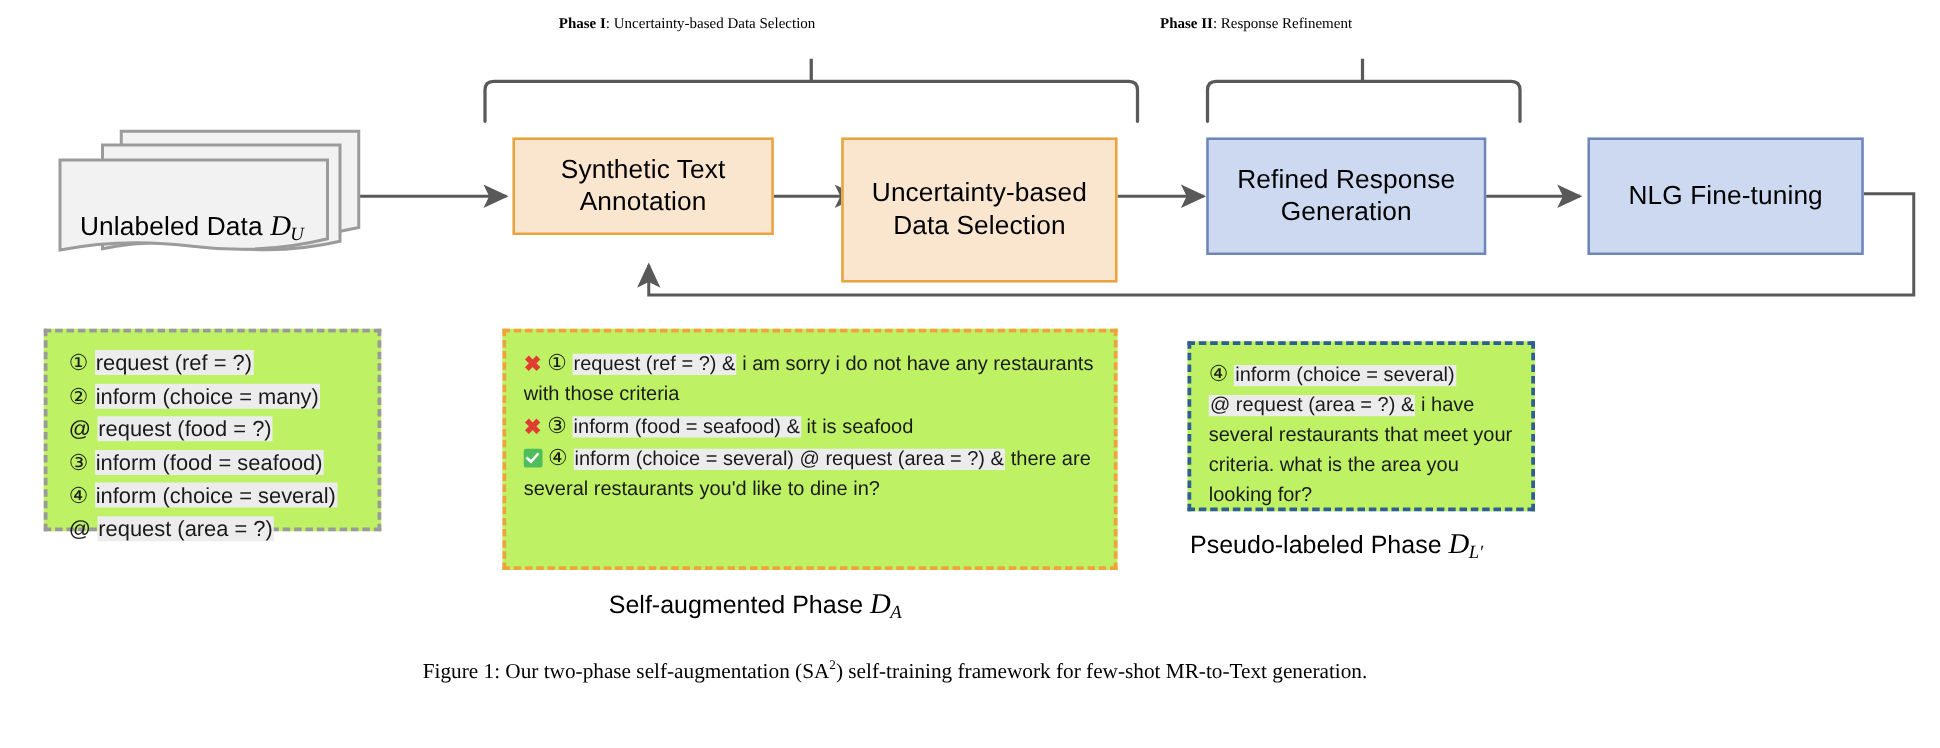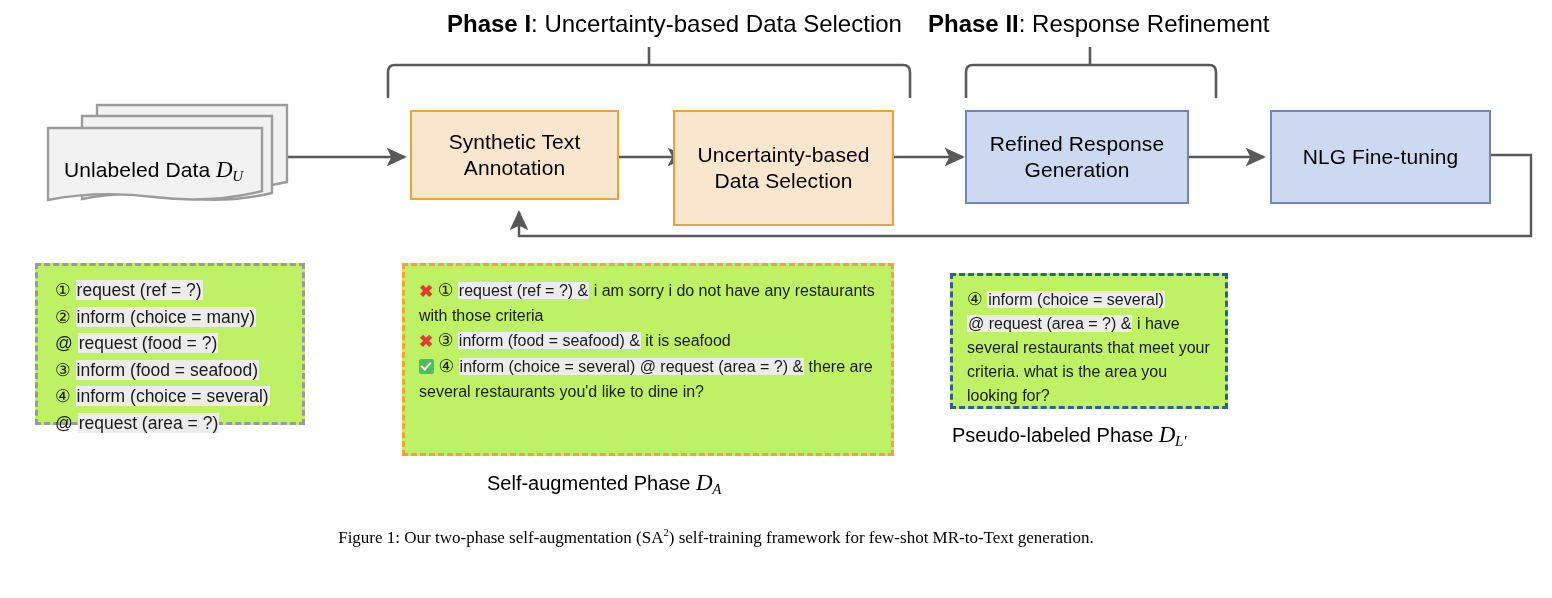--- a/index.html
+++ b/index.html
@@ -18,22 +18,22 @@
   #figure {
     position: absolute;
     left: 0; top: 0;
     width: 1552px;
     height: 598px;
   }
   .abs { position: absolute; }
 
   
   .phase-title {
-    font-family: Liberation Sans, sans-serif;
-    font-size: 24px;
+    font-family: Liberation Serif, serif;
+    font-size: 12px;
     color: #000;
     white-space: nowrap;
     line-height: 1;
   }
   .phase-title .ph-strong { font-weight: bold; }
 
   
   .proc-box {
     box-sizing: border-box;
     display: flex;
@@ -217,27 +217,27 @@
 
   <div class="doc-stack" style="left:30px; top:98px; width:265px; height:115px;">
     <svg width="265" height="115" viewBox="0 0 265 115">
 
       <path d="M67,7 L257,7 L257,84 Q210,95 160,88 Q110,81 67,90 Z" fill="#f2f2f2" stroke="#9b9b9b" stroke-width="2.4"></path>
 
       <path d="M52,18 L242,18 L242,95 Q195,106 145,99 Q95,92 52,101 Z" fill="#f2f2f2" stroke="#9b9b9b" stroke-width="2.4"></path>
 
       <path d="M18,30 L232,30 L232,93 Q180,106 124,99 Q68,92 18,102 Z" fill="#f2f2f2" stroke="#9b9b9b" stroke-width="2.4"></path>
     </svg>
-    <div class="doc-label" style="left:34px; top:59px;">
+    <div class="doc-label" style="left:34px; top:70px;">
       <span>Unlabeled Data</span>
       <span class="scriptD">D</span><span class="sub">U</span>
     </div>
   </div>
 
-  <div class="abs proc-box orange" style="left:410px; top:110px; width:209px; height:90px;">
+  <div class="abs proc-box orange" style="left:410px; top:110px; width:209px; height:78px;">
     <div>
       <div>Synthetic Text</div>
       <div>Annotation</div>
     </div>
   </div>
 
   <div class="abs proc-box orange" style="left:673px; top:110px; width:221px; height:116px;">
     <div>
       <div>Uncertainty-based</div>
       <div>Data Selection</div>

